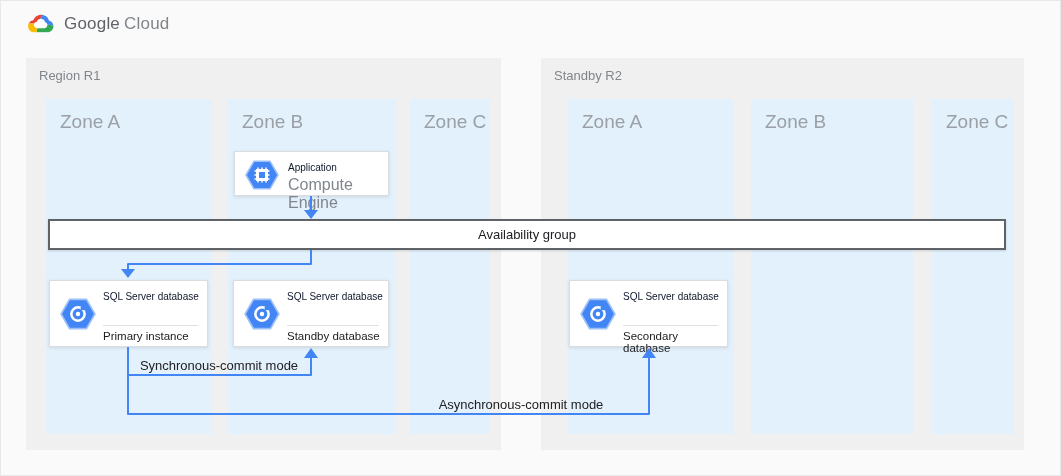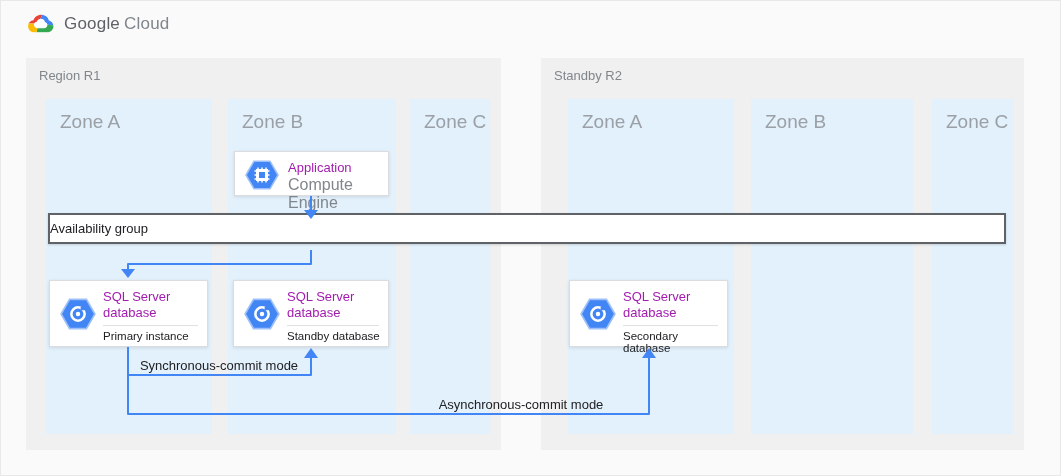--- a/index.html
+++ b/index.html
@@ -21,30 +21,30 @@
   .zone{position:absolute;top:41px;height:335px;background:#e3f1fc;}
   .zone-label{position:absolute;left:14px;top:12px;font-size:19px;color:#9aa0a6;}
   
   .card{
     position:absolute;background:#fff;border:1px solid #dadce0;
     box-shadow:0 1px 3px rgba(60,64,67,.15);
   }
   .hex-icon{position:absolute;left:9px;}
   .app-card .hex-icon{top:7px;}
   .sql-card .hex-icon{top:16px;}
-  .card-title{position:absolute;left:53px;top:8px;font-size:13px;line-height:16px;color:#a21caf;width:96px;}
+  .card-title{position:absolute;left:53px;top:8px;font-size:10px;line-height:16px;color:#0f172a;width:96px;}
   .app-card .card-title{top:8px;font-weight:500;}
   .app-card .card-sub{position:absolute;left:53px;top:24px;font-size:16px;color:#80868b;}
   .sql-divider{position:absolute;left:53px;right:9px;top:44px;border-top:1px solid #e0e0e0;}
   .sql-sub{position:absolute;left:53px;top:49px;font-size:11.5px;color:#202124;}
   
   .avail-bar{
-    position:absolute;left:47px;top:212px;width:958px;height:31px;
+    position:absolute;left:47px;top:218px;width:958px;height:31px;
     background:#fff;border:2px solid #5f6368;
-    display:flex;align-items:center;
+    display:flex;align-items:center;justify-content:center;
     font-size:13px;color:#202124;
     box-shadow:0 1px 2px rgba(60,64,67,.2);
   }
   
   #wires{position:absolute;left:0;top:0;pointer-events:none;}
   .wire-label{position:absolute;font-size:13px;color:#202124;text-align:center;width:180px;}
   #sync-label{left:128px;top:357px;}
   #async-label{left:430px;top:396px;}
 </style>
 </head>

